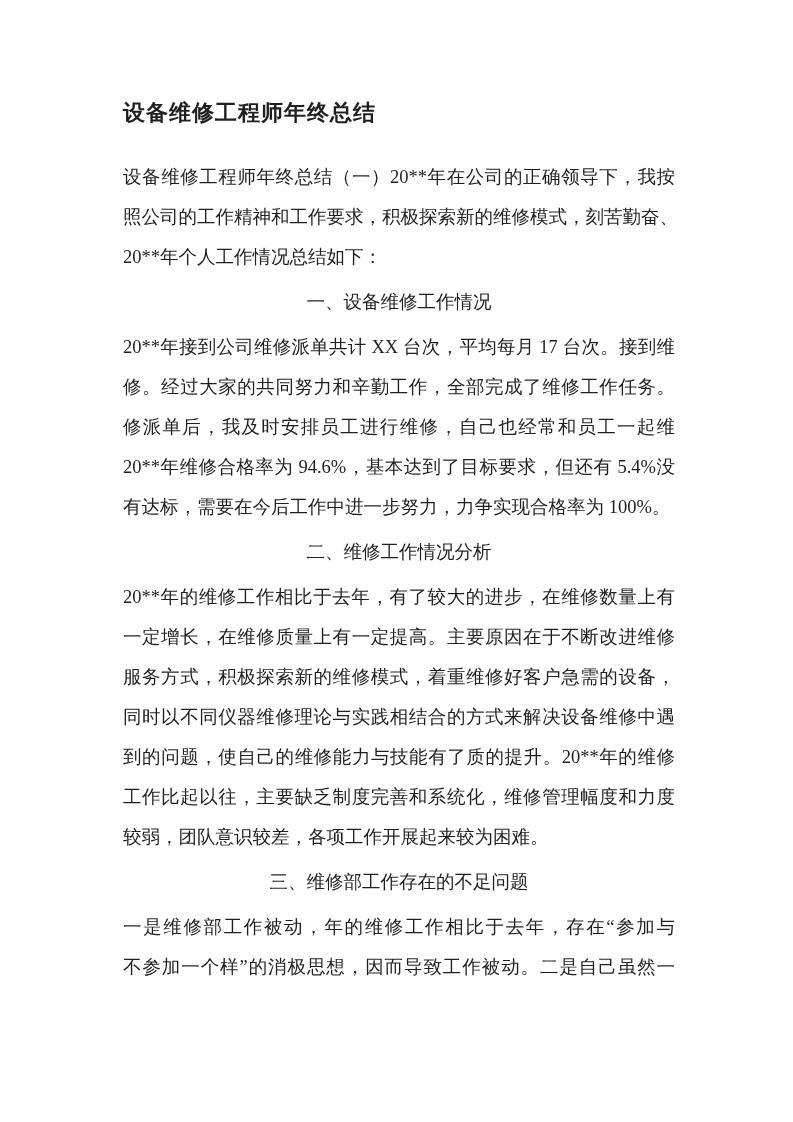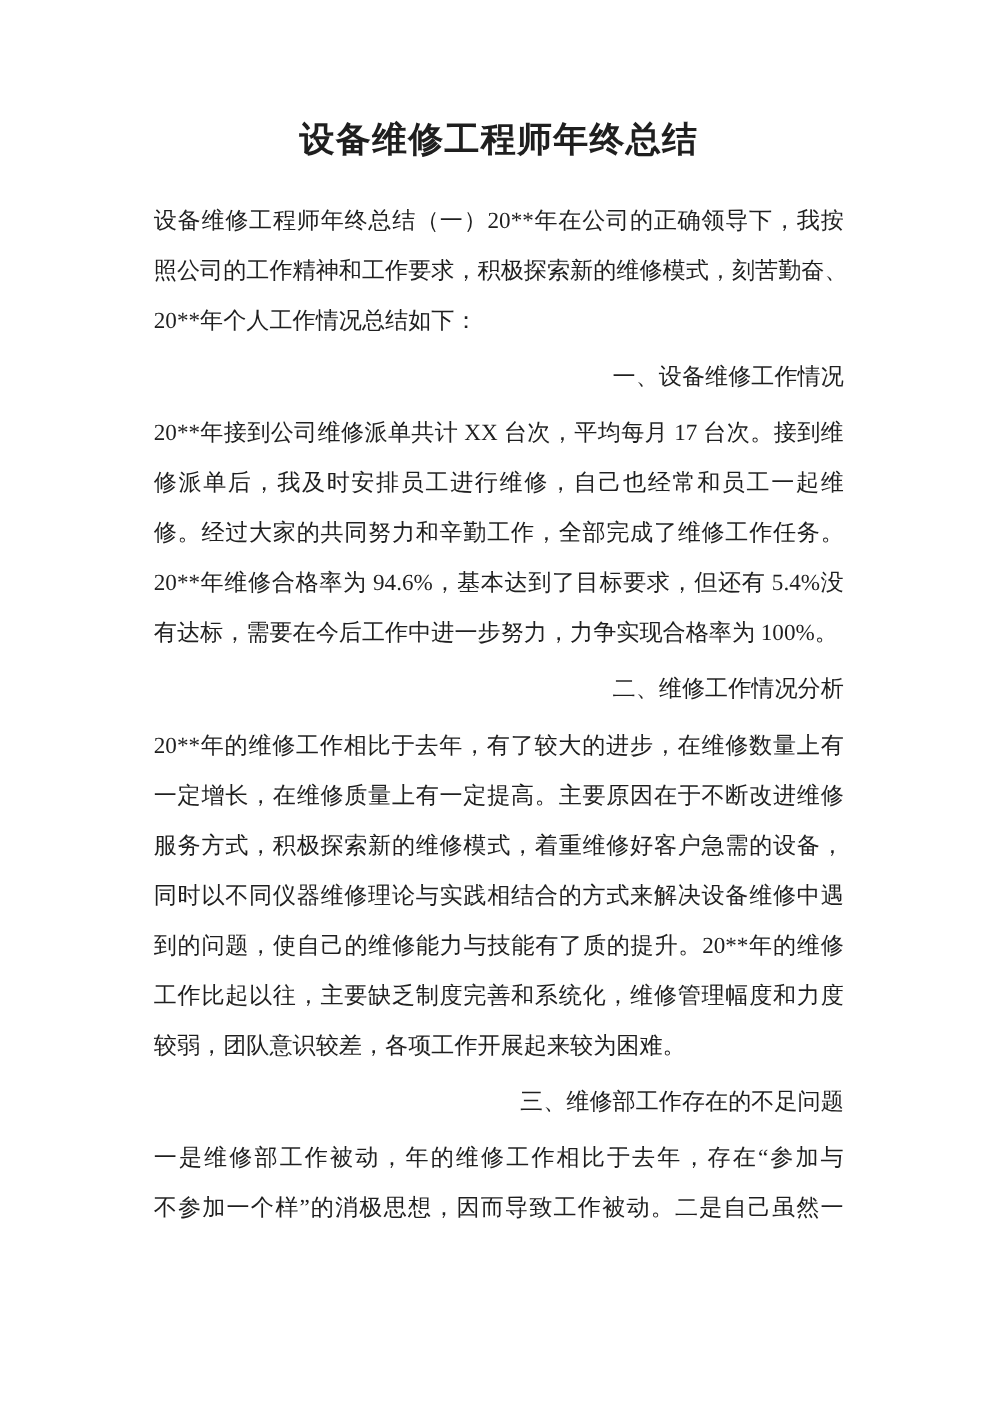--- a/index.html
+++ b/index.html
@@ -15,25 +15,25 @@
     color: #1f1f1f;
   }
   .page {
     box-sizing: border-box;
     width: 793px;
     height: 1122px;
     padding: 91px 118px 0 123px;
     background: #ffffff;
   }
   .doc-title {
-    font-size: 28px;
+    font-size: 22px;
     font-weight: 700;
     line-height: 44px;
     height: 44px;
-    text-align: center;
+    text-align: left;
     margin: 0 0 22px 0;
     letter-spacing: 1px;
     white-space: nowrap;
   }
   .block {
     margin: 0 0 5px 0;
   }
   .para {
     font-size: 18.5px;
   }
@@ -47,43 +47,43 @@
   }
   .line.last {
     text-align-last: left;
   }
   .heading {
     font-size: 18.5px;
     font-weight: 400;
     height: 40px;
     line-height: 40px;
     margin: 0 0 5px 0;
-    text-align: right;
+    text-align: center;
     white-space: nowrap;
     overflow: hidden;
   }
 </style>
 </head>
 <body>
 
 <div class="page">
 
   <h1 class="doc-title">设备维修工程师年终总结</h1>
 
   <div class="block para">
     <div class="line">设备维修工程师年终总结（一）20**年在公司的正确领导下，我按</div>
     <div class="line">照公司的工作精神和工作要求，积极探索新的维修模式，刻苦勤奋、</div>
     <div class="line last">20**年个人工作情况总结如下：</div>
   </div>
 
   <h2 class="heading block">一、设备维修工作情况</h2>
   <div class="block para">
     <div class="line">20**年接到公司维修派单共计 XX 台次，平均每月 17 台次。接到维</div>
+    <div class="line">修。经过大家的共同努力和辛勤工作，全部完成了维修工作任务。</div>
     <div class="line">修派单后，我及时安排员工进行维修，自己也经常和员工一起维</div>
-    <div class="line">修。经过大家的共同努力和辛勤工作，全部完成了维修工作任务。</div>
     <div class="line">20**年维修合格率为 94.6%，基本达到了目标要求，但还有 5.4%没</div>
     <div class="line last">有达标，需要在今后工作中进一步努力，力争实现合格率为 100%。</div>
   </div>
 
   <h2 class="heading block">二、维修工作情况分析</h2>
   <div class="block para">
     <div class="line">20**年的维修工作相比于去年，有了较大的进步，在维修数量上有</div>
     <div class="line">一定增长，在维修质量上有一定提高。主要原因在于不断改进维修</div>
     <div class="line">服务方式，积极探索新的维修模式，着重维修好客户急需的设备，</div>
     <div class="line">同时以不同仪器维修理论与实践相结合的方式来解决设备维修中遇</div>

